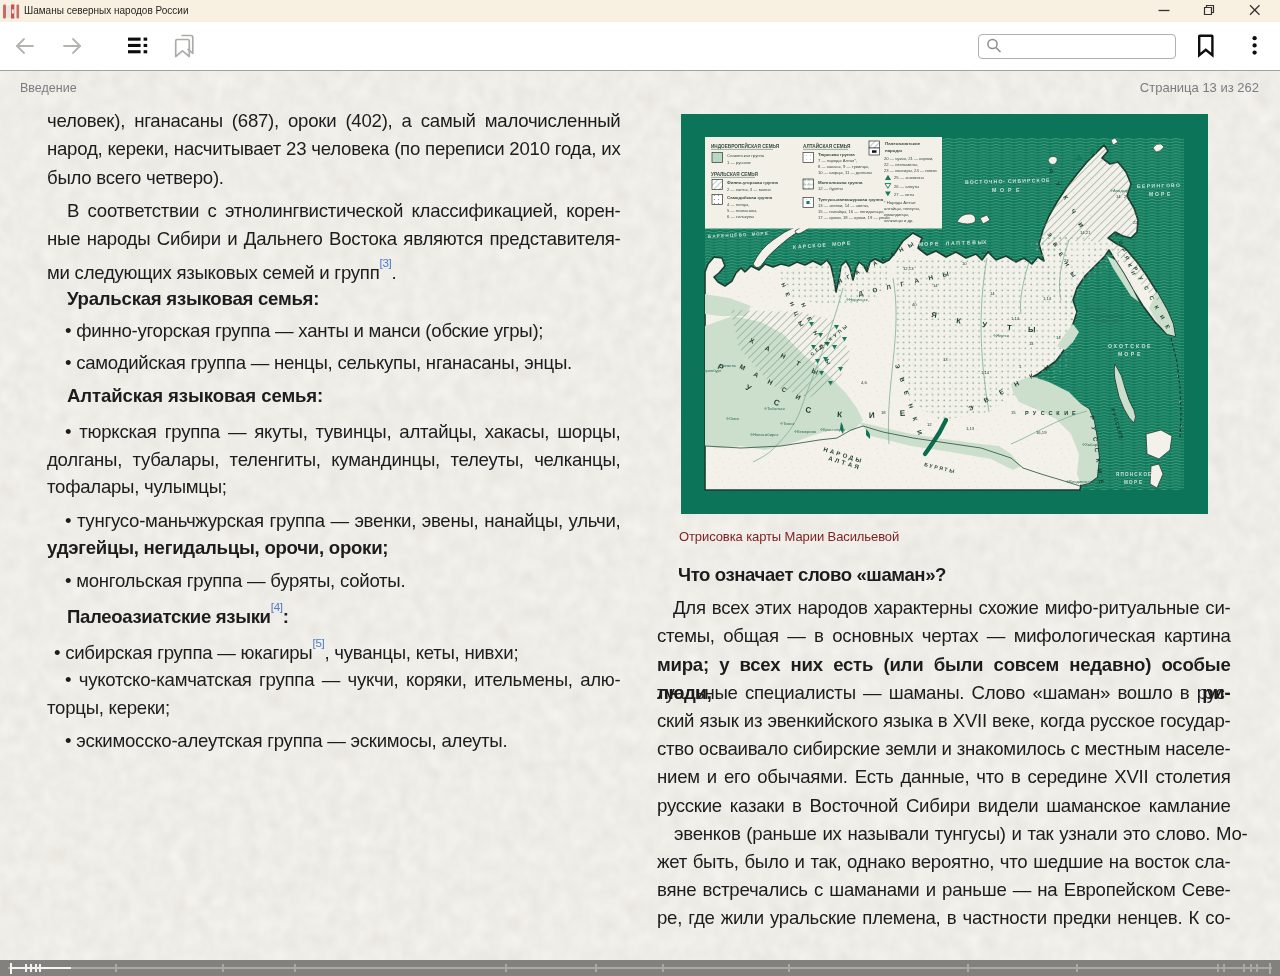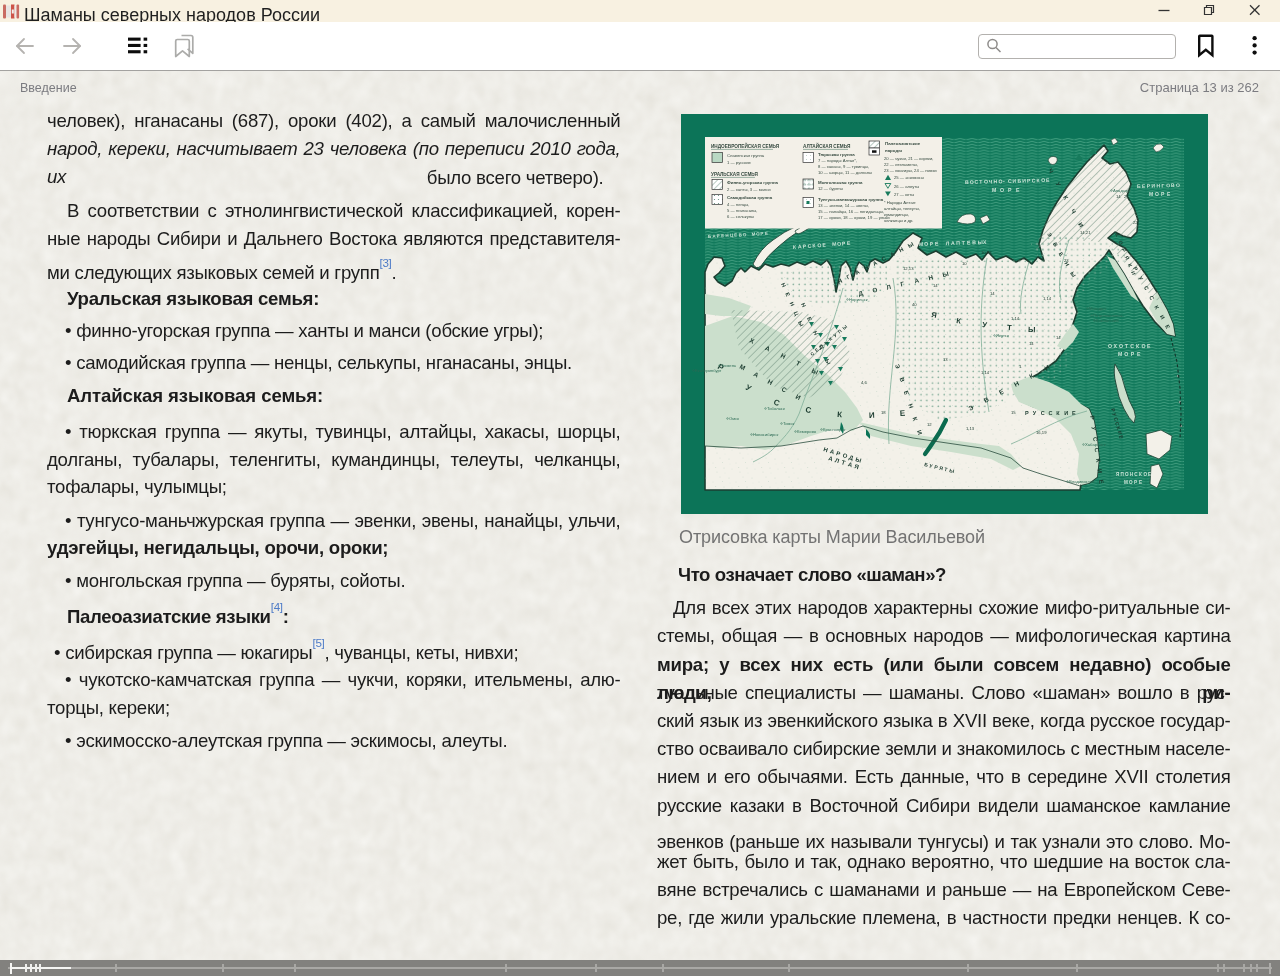--- a/index.html
+++ b/index.html
@@ -33,21 +33,21 @@
   </g>
   <g stroke="#333" stroke-width="1.3" fill="none">
    <line x1="1158.5" y1="10.5" x2="1169.5" y2="10.5"></line>
    <path d="M1204.5,7.5 h7 v7 h-7 z" stroke-width="1.2"></path>
    <path d="M1206.5,7.4 v-1.9 h7 v7 h-1.9" stroke-width="1.2"></path>
    <line x1="1250" y1="5.2" x2="1259.5" y2="14.7"></line>
    <line x1="1259.5" y1="5.2" x2="1250" y2="14.7"></line>
   </g>
 </svg>
 <div class="titlebar" style="z-index:-1"></div>
-<div class="tt" style="position:absolute;left:24px;top:4.8px;font-size:18px;color:#1f1f1f">Шаманы северных народов России</div>
+<div class="tt" style="position:absolute;left:24px;top:4.8px;font-size:10px;color:#1f1f1f">Шаманы северных народов России</div>
 <div class="toolbar"></div>
 <div class="search"></div>
 <svg style="position:absolute;left:0;top:22px" width="1280" height="48" viewBox="0 0 1280 48">
   <g stroke="#b5b3b0" stroke-width="1.8" fill="none" stroke-linecap="round" stroke-linejoin="round">
    <line x1="17" y1="24" x2="33" y2="24"></line>
       <path d="M24,17 l-7,7 l7,7"></path>
    <line x1="64" y1="24" x2="80" y2="24"></line>
       <path d="M73,17 l7,7 l-7,7"></path>
   </g>
   <g fill="#0d0d0d">
@@ -68,52 +68,52 @@
   </g>
   <path d="M1199.8,13.7 h12 q0.6,0 0.6,0.6 v19 l-6.6,-5.4 l-6.6,5.4 v-19 q0,-0.6 0.6,-0.6 z" fill="none" stroke="#0d0d0d" stroke-width="2.4"></path>
   <g fill="#0d0d0d">
    <circle cx="1254.6" cy="16.2" r="2.15"></circle>
       <circle cx="1254.6" cy="23.4" r="2.15"></circle>
       <circle cx="1254.6" cy="30.6" r="2.15"></circle>
   </g>
 </svg>
 <div class="hdr" style="left:20px;top:73.7px;font-size:12.5px">Введение</div>
 <div class="hdr" style="left:959px;top:73.6px;width:300px;font-size:13px;text-align:right">Страница 13 из 262</div>
-<div class="hdr" style="left:679px;top:522.9px;font-size:18px;color:#737373;letter-spacing:-0.1px">Отрисовка карты Марии Васильевой</div>
+<div class="hdr" style="left:679px;top:522.9px;font-size:13px;color:#7f1d1d;letter-spacing:-0.1px">Отрисовка карты Марии Васильевой</div>
 <div class="ln jl" style="left:47px;top:107.05px;">человек), нганасаны (687), ороки (402), а самый малочисленный</div>
-<div class="ln jl" style="left:47px;top:135.35px;font-style:italic;">народ, кереки, насчитывает 23 человека (по переписи 2010 года, их</div>
-<div class="ln" style="left:30px;top:163.65px;text-align:right;">было всего четверо).</div>
+<div class="ln jl" style="left:47px;top:135.35px;">народ, кереки, насчитывает 23 человека (по переписи 2010 года, их</div>
+<div class="ln" style="left:47px;top:163.65px;">было всего четверо).</div>
 <div class="ln jl" style="left:47px;top:197.15px;padding-left:20px;">В соответствии с этнолингвистической классификацией, корен-</div>
 <div class="ln jl" style="left:47px;top:225.45px;">ные народы Сибири и Дальнего Востока являются представителя-</div>
 <div class="ln" style="left:47px;top:253.75px;">ми следующих языковых семей и групп<sup>[3]</sup>.</div>
 <div class="ln b" style="left:47px;top:285.25px;padding-left:20px;">Уральская языковая семья:</div>
 <div class="ln" style="left:47px;top:316.95px;padding-left:18px;">• финно-угорская группа — ханты и манси (обские угры);</div>
 <div class="ln" style="left:47px;top:349px;padding-left:18px;">• самодийская группа — ненцы, селькупы, нганасаны, энцы.</div>
 <div class="ln b" style="left:47px;top:381.75px;padding-left:20px;letter-spacing:-0.1px;">Алтайская языковая семья:</div>
 <div class="ln jl" style="left:47px;top:418.05px;padding-left:18px;">• тюркская группа — якуты, тувинцы, алтайцы, хакасы, шорцы,</div>
 <div class="ln jl" style="left:47px;top:445.75px;">долганы, тубалары, теленгиты, кумандинцы, телеуты, челканцы,</div>
 <div class="ln" style="left:47px;top:472.55px;">тофалары, чулымцы;</div>
 <div class="ln jl" style="left:47px;top:506.65px;padding-left:18px;">• тунгусо-маньчжурская группа — эвенки, эвены, нанайцы, ульчи,</div>
 <div class="ln" style="left:47px;top:534.25px;font-weight:bold;">удэгейцы, негидальцы, орочи, ороки;</div>
 <div class="ln" style="left:47px;top:567.15px;padding-left:18px;">• монгольская группа — буряты, сойоты.</div>
 <div class="ln b" style="left:47px;top:598.35px;padding-left:20px;letter-spacing:-0.35px;">Палеоазиатские языки<sup>[4]</sup>:</div>
 <div class="ln" style="left:36px;top:634.05px;padding-left:18px;">• сибирская группа — юкагиры<sup>[5]</sup>, чуванцы, кеты, нивхи;</div>
 <div class="ln jl" style="left:47px;top:666.15px;padding-left:18px;">• чукотско-камчатская группа — чукчи, коряки, ительмены, алю-</div>
 <div class="ln" style="left:47px;top:694.45px;">торцы, кереки;</div>
 <div class="ln" style="left:47px;top:727.15px;padding-left:18px;">• эскимосско-алеутская группа — эскимосы, алеуты.</div>
 <div class="ln b" style="left:657px;top:560.55px;padding-left:21px;letter-spacing:-0.42px;">Что означает слово «шаман»?</div>
 <div class="ln jl" style="left:657px;top:594.25px;padding-left:16px;">Для всех этих народов характерны схожие мифо-ритуальные си-</div>
-<div class="ln jl" style="left:657px;top:622.45px;">стемы, общая — в основных народов — мифологическая картина</div>
+<div class="ln jl" style="left:657px;top:622.45px;">стемы, общая — в основных чертах — мифологическая картина</div>
 <div class="ln jl" style="left:657px;top:650.65px;font-weight:bold;">мира; у всех них есть (или были совсем недавно) особые люди, ри-</div>
 <div class="ln jl" style="left:657px;top:678.85px;">туальные специалисты — шаманы. Слово «шаман» вошло в рус-</div>
 <div class="ln jl" style="left:657px;top:707.05px;">ский язык из эвенкийского языка в XVII веке, когда русское государ-</div>
 <div class="ln jl" style="left:657px;top:735.25px;">ство осваивало сибирские земли и знакомилось с местным населе-</div>
 <div class="ln jl" style="left:657px;top:763.45px;">нием и его обычаями. Есть данные, что в середине XVII столетия</div>
 <div class="ln jl" style="left:657px;top:791.65px;">русские казаки в Восточной Сибири видели шаманское камлание</div>
-<div class="ln jl" style="left:657px;top:819.85px;margin-top:8px;">эвенков (раньше их называли тунгусы) и так узнали это слово. Мо-</div>
+<div class="ln jl" style="left:674px;top:819.85px;">эвенков (раньше их называли тунгусы) и так узнали это слово. Мо-</div>
 <div class="ln jl" style="left:657px;top:848.05px;">жет быть, было и так, однако вероятно, что шедшие на восток сла-</div>
 <div class="ln jl" style="left:657px;top:876.25px;">вяне встречались с шаманами и раньше — на Европейском Севе-</div>
 <div class="ln jl" style="left:657px;top:904.45px;">ре, где жили уральские племена, в частности предки ненцев. К со-</div>
 
 <div class="bbar">
 <div class="bline" style="position:absolute;left:8px;top:7px;width:1264px;height:2px;background:#a9a8a5"></div>
 <div style="position:absolute;left:10px;top:7px;width:61px;height:2px;background:#f5f5f3"></div>
 <div class="tkbig" style="left:10px;top:2.5px;position:absolute;background:#f5f5f3"></div>
 <div class="tkbig" style="left:1269px;top:2.5px;position:absolute;background:#aeadaa"></div>
 <div style="position:absolute;left:115px;top:3.5px;width:2px;height:8px;background:#a9a8a5"></div>

